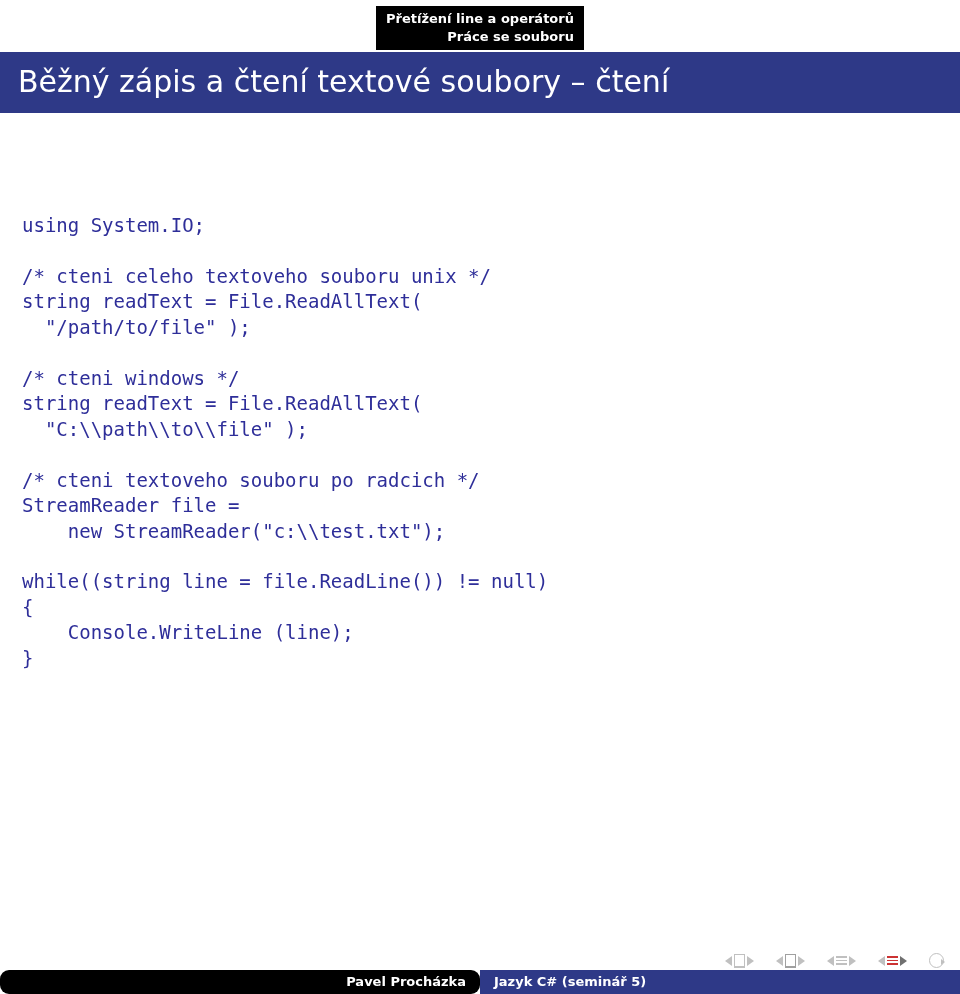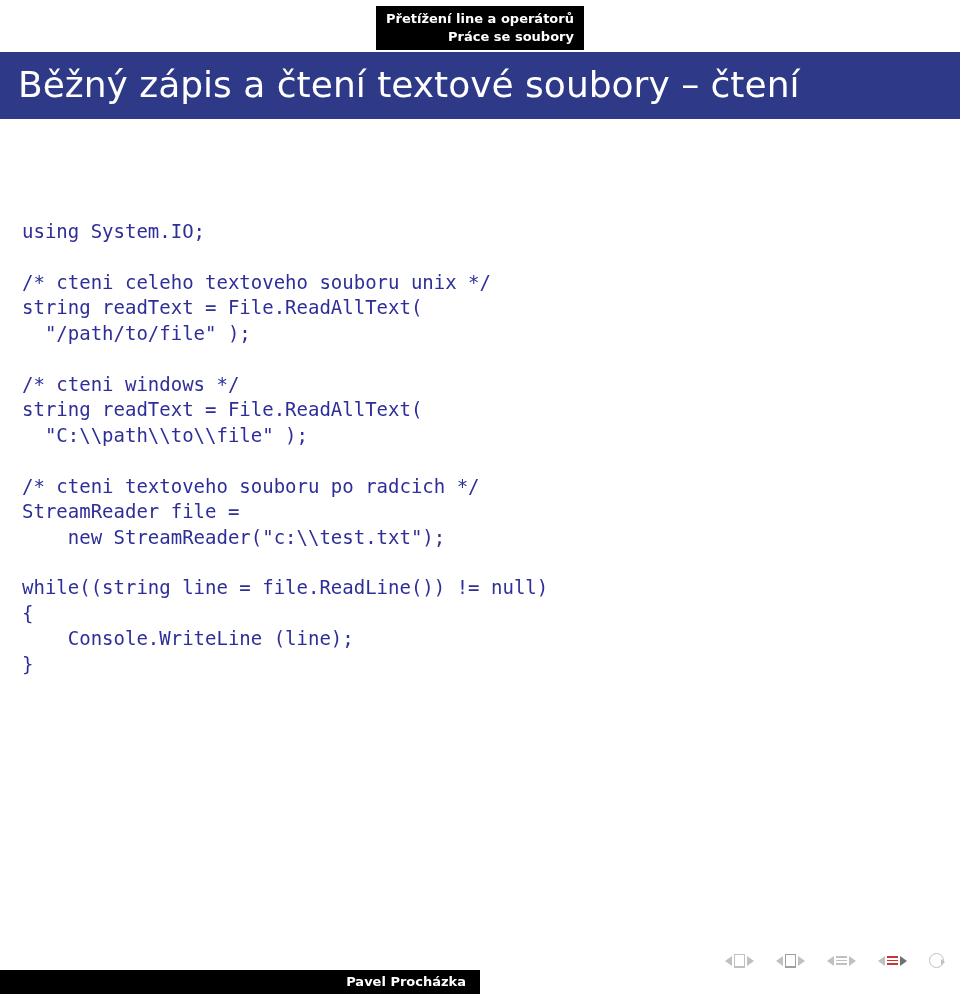--- a/index.html
+++ b/index.html
@@ -23,21 +23,21 @@
     color: #fff;
     font-size: 13px;
     font-weight: bold;
     line-height: 1.35;
     padding: 4px 10px 5px 10px;
     text-align: right;
   }
   .title-bar {
     background: #2e3987;
     color: #fff;
-    font-size: 36px;
+    font-size: 30px;
     padding: 12px 18px 14px 18px;
     margin-top: 2px;
   }
   .content {
     padding: 100px 22px 0 22px;
     box-sizing: border-box;
   }
   pre.code {
     font-family: "DejaVu Sans Mono","Courier New",monospace;
     font-size: 19px;
@@ -95,38 +95,39 @@
   }
   .footer-left {
     background:#000;
     color:#fff;
     font-weight:bold;
     font-size:13px;
     padding:4px 14px 5px 14px;
     text-align:right;
     width:50%;
     box-sizing:border-box;
+    border-radius:9px;
   }
   .footer-right {
     background:#2e3987;
     color:#fff;
     font-weight:bold;
     font-size:13px;
     padding:4px 14px 5px 14px;
     width:50%;
     box-sizing:border-box;
   }
 </style>
 </head>
 <body>
 
 <div class="breadcrumb-wrap">
   <div class="breadcrumb">
     <div>Přetížení line a operátorů</div>
-    <div>Práce se soubory</div>
+    <div>Práce se souboru</div>
   </div>
 </div>
 
 <div class="title-bar">Běžný zápis a čtení textové soubory – čtení</div>
 
 <div class="content">
   <pre class="code">using System.IO;
 
 /* cteni celeho textoveho souboru unix */
 string readText = File.ReadAllText(
@@ -171,14 +172,15 @@
           <span class="l3"></span>
         </span>
       <span class="tri-right dark"></span>
     </span>
     <span class="nav-group">
       <span class="circ-icon"></span>
     </span>
   </div>
   <div class="footer-bar">
     <div class="footer-left">Pavel Procházka</div>
+    <div class="footer-right">Jazyk C# (seminář 5)</div>
   </div>
 </div>
 
 </body></html>

